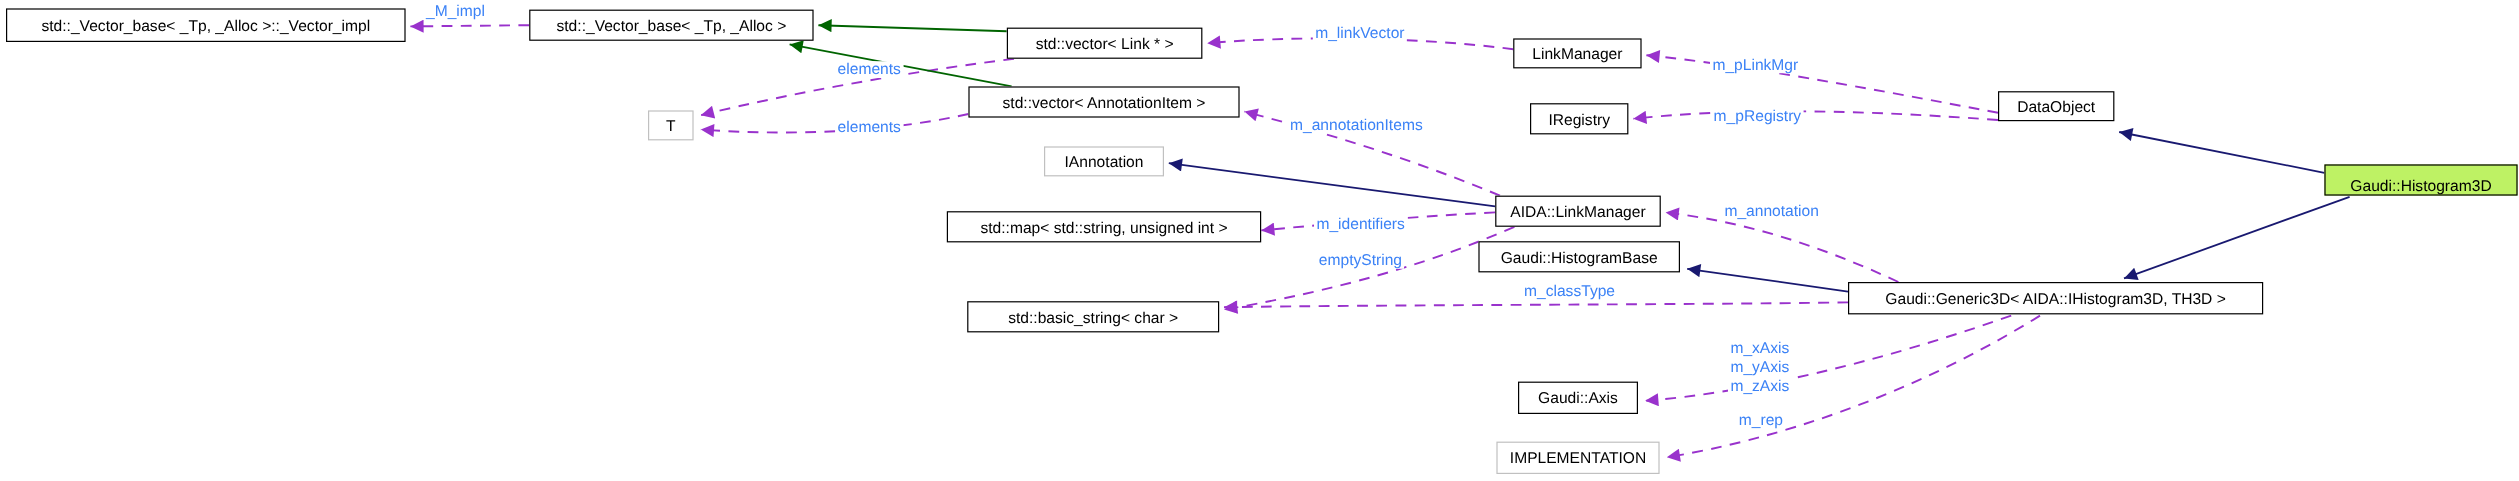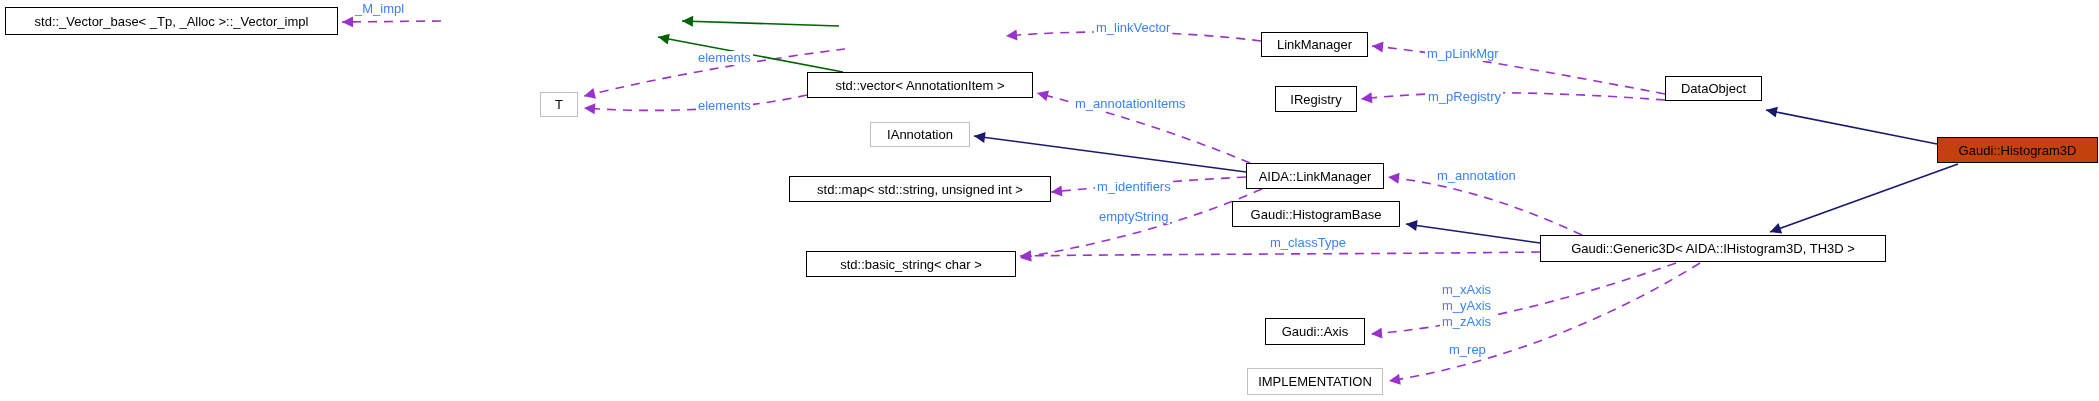--- a/index.html
+++ b/index.html
@@ -19,21 +19,21 @@
     align-items: center;
     justify-content: center;
     border: 1px solid #000000;
     background: #ffffff;
     font-size: 13px;
     color: #000000;
     white-space: nowrap;
     z-index: 2;
   }
   .node.undoc { border-color: #c0c0c0; }
-  .node.current { background: #c2410c; border-color:#000000; }
+  .node.current { background: #bef264; border-color:#000000;align-items:flex-end; }
   .elabel {
     position: absolute;
     font-size: 13px;
     color: #3b82f6;
     background: #ffffff;
     white-space: nowrap;
     padding: 0 2px;
     z-index: 3;
     line-height: 14px;
   }
@@ -74,20 +74,26 @@
     <path d="M843,72 L658,37" fill="none" stroke="#006400" stroke-width="1.6" marker-end="url(#arr-green)"></path>
 
     <path d="M1937,144 L1766,110" fill="none" stroke="#191970" stroke-width="1.5" marker-end="url(#arr-navy)"></path>
     <path d="M1246,172 L974,136" fill="none" stroke="#191970" stroke-width="1.5" marker-end="url(#arr-navy)"></path>
     <path d="M1958,164 L1770,232" fill="none" stroke="#191970" stroke-width="1.5" marker-end="url(#arr-navy)"></path>
     <path d="M1540,243 L1406,224" fill="none" stroke="#191970" stroke-width="1.5" marker-end="url(#arr-navy)"></path>
   </svg>
 
   <div class="node" style="left:5px;top:7px;width:333px;height:28px">
       <span>std::_Vector_base&lt; _Tp, _Alloc &gt;::_Vector_impl</span>
+    </div>
+  <div class="node" style="left:441px;top:8px;width:237px;height:26px">
+      <span>std::_Vector_base&lt; _Tp, _Alloc &gt;</span>
+    </div>
+  <div class="node" style="left:839px;top:23px;width:163px;height:26px">
+      <span>std::vector&lt; Link * &gt;</span>
     </div>
   <div class="node" style="left:807px;top:72px;width:226px;height:26px">
       <span>std::vector&lt; AnnotationItem &gt;</span>
     </div>
   <div class="node undoc" style="left:540px;top:92px;width:38px;height:25px">
       <span>T</span>
     </div>
   <div class="node undoc" style="left:870px;top:122px;width:100px;height:25px">
       <span>IAnnotation</span>
     </div>

